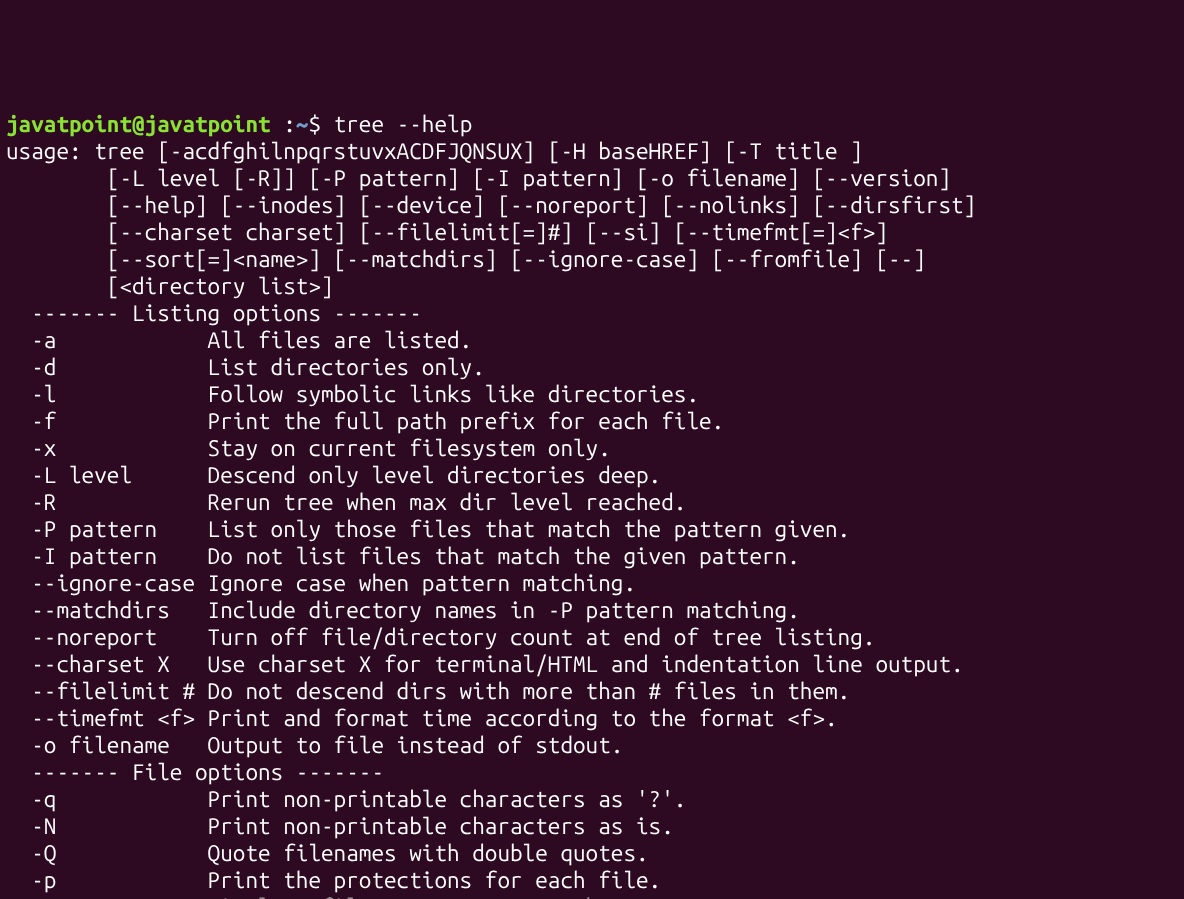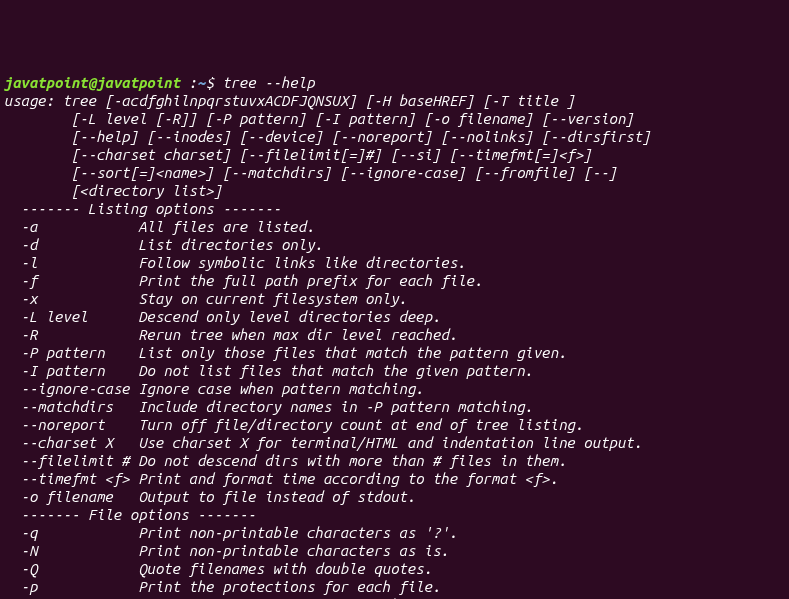--- a/index.html
+++ b/index.html
@@ -13,21 +13,21 @@
       white-space: pre;
       width: 789px;
       height: 599px;
       box-sizing: border-box;
       overflow: hidden;
     }
     .prompt-user { color: #8ae234; font-weight: bold; }
     .prompt-path { color: #729fcf; font-weight: bold; }
     .cmd { color: #ffffff; }
     .out { color: #ffffff; }
-    .line { display: block; font-style: italic; }
+    .line { display: block; }
   </style>
 </head>
 <body>
 
 
 
 <span class="line"><span class="prompt-user">javatpoint@javatpoint</span><span class="out"> :</span><span class="prompt-path">~</span><span class="out">$ </span><span class="cmd">tree --help</span></span><span class="line out">usage: tree [-acdfghilnpqrstuvxACDFJQNSUX] [-H baseHREF] [-T title ]</span><span class="line out">        [-L level [-R]] [-P pattern] [-I pattern] [-o filename] [--version]</span><span class="line out">        [--help] [--inodes] [--device] [--noreport] [--nolinks] [--dirsfirst]</span><span class="line out">        [--charset charset] [--filelimit[=]#] [--si] [--timefmt[=]&lt;f&gt;]</span><span class="line out">        [--sort[=]&lt;name&gt;] [--matchdirs] [--ignore-case] [--fromfile] [--]</span><span class="line out">        [&lt;directory list&gt;]</span><span class="line out">  ------- Listing options -------</span><span class="line out"><span>  -a            </span><span>All files are listed.</span></span><span class="line out"><span>  -d            </span><span>List directories only.</span></span><span class="line out"><span>  -l            </span><span>Follow symbolic links like directories.</span></span><span class="line out"><span>  -f            </span><span>Print the full path prefix for each file.</span></span><span class="line out"><span>  -x            </span><span>Stay on current filesystem only.</span></span><span class="line out"><span>  -L level      </span><span>Descend only level directories deep.</span></span><span class="line out"><span>  -R            </span><span>Rerun tree when max dir level reached.</span></span><span class="line out"><span>  -P pattern    </span><span>List only those files that match the pattern given.</span></span><span class="line out"><span>  -I pattern    </span><span>Do not list files that match the given pattern.</span></span><span class="line out"><span>  --ignore-case </span><span>Ignore case when pattern matching.</span></span><span class="line out"><span>  --matchdirs   </span><span>Include directory names in -P pattern matching.</span></span><span class="line out"><span>  --noreport    </span><span>Turn off file/directory count at end of tree listing.</span></span><span class="line out"><span>  --charset X   </span><span>Use charset X for terminal/HTML and indentation line output.</span></span><span class="line out"><span>  --filelimit # </span><span>Do not descend dirs with more than # files in them.</span></span><span class="line out"><span>  --timefmt &lt;f&gt; </span><span>Print and format time according to the format &lt;f&gt;.</span></span><span class="line out"><span>  -o filename   </span><span>Output to file instead of stdout.</span></span><span class="line out">  ------- File options -------</span><span class="line out"><span>  -q            </span><span>Print non-printable characters as '?'.</span></span><span class="line out"><span>  -N            </span><span>Print non-printable characters as is.</span></span><span class="line out"><span>  -Q            </span><span>Quote filenames with double quotes.</span></span><span class="line out"><span>  -p            </span><span>Print the protections for each file.</span></span><span class="line out"><span>  -u            </span><span>Displays file owner or UID number.</span></span>
 
 
 

